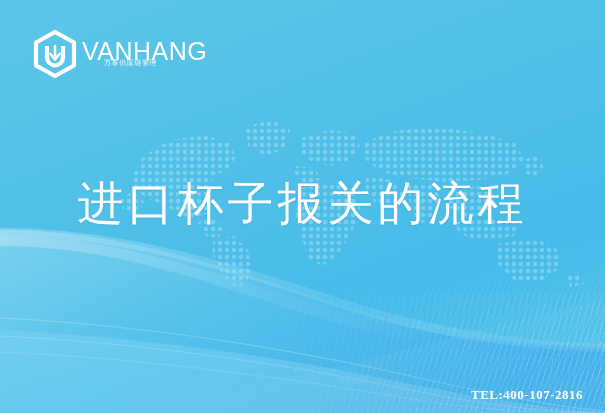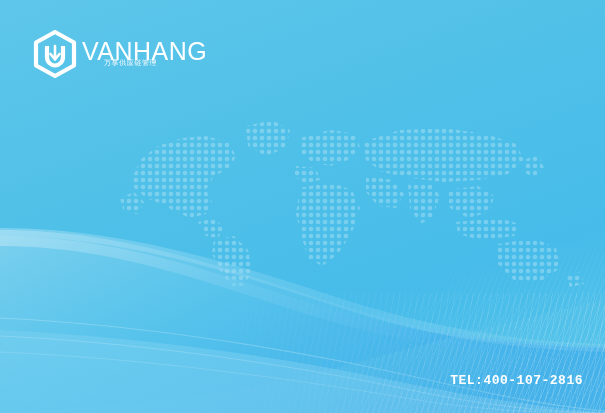--- a/index.html
+++ b/index.html
@@ -112,22 +112,22 @@
     letter-spacing:4px;
     color:#ffffff;
     line-height:1.25;
     white-space:nowrap;
     text-shadow:0 1px 2px rgba(40,130,170,0.18);
   }
 
   
   .tel{
     position:absolute;
-    right:22px; bottom:25px;
-    font-family:Liberation Mono, monospace;
+    right:22px; bottom:10px;
+    font-family:Liberation Serif, serif;
     font-size:13px;
     font-weight:700;
     letter-spacing:0.5px;
     color:#ffffff;
     white-space:nowrap;
   }
 </style>
 </head>
 <body>
 
@@ -224,16 +224,17 @@
         <path d="M15 16 L15 27 C15 32 19 35.5 23 35.5 C27 35.5 31 32 31 27 L31 16" fill="none" stroke="#ffffff" stroke-width="4.2" stroke-linecap="butt"></path>
         <path d="M23 16 L23 29 M18.5 24 L23 29.5 L27.5 24" fill="none" stroke="#ffffff" stroke-width="2.6" stroke-linecap="round" stroke-linejoin="round"></path>
       </svg>
     </span>
     <span class="logo-text">
       <span class="logo-word">VANHANG</span>
       <span class="logo-sub">万享供应链管理</span>
     </span>
   </div>
 
+  <div class="headline">进口杯子报关的流程</div>
 
   <div class="tel">TEL:400-107-2816</div>
 
 </div>
 
 </body></html>

